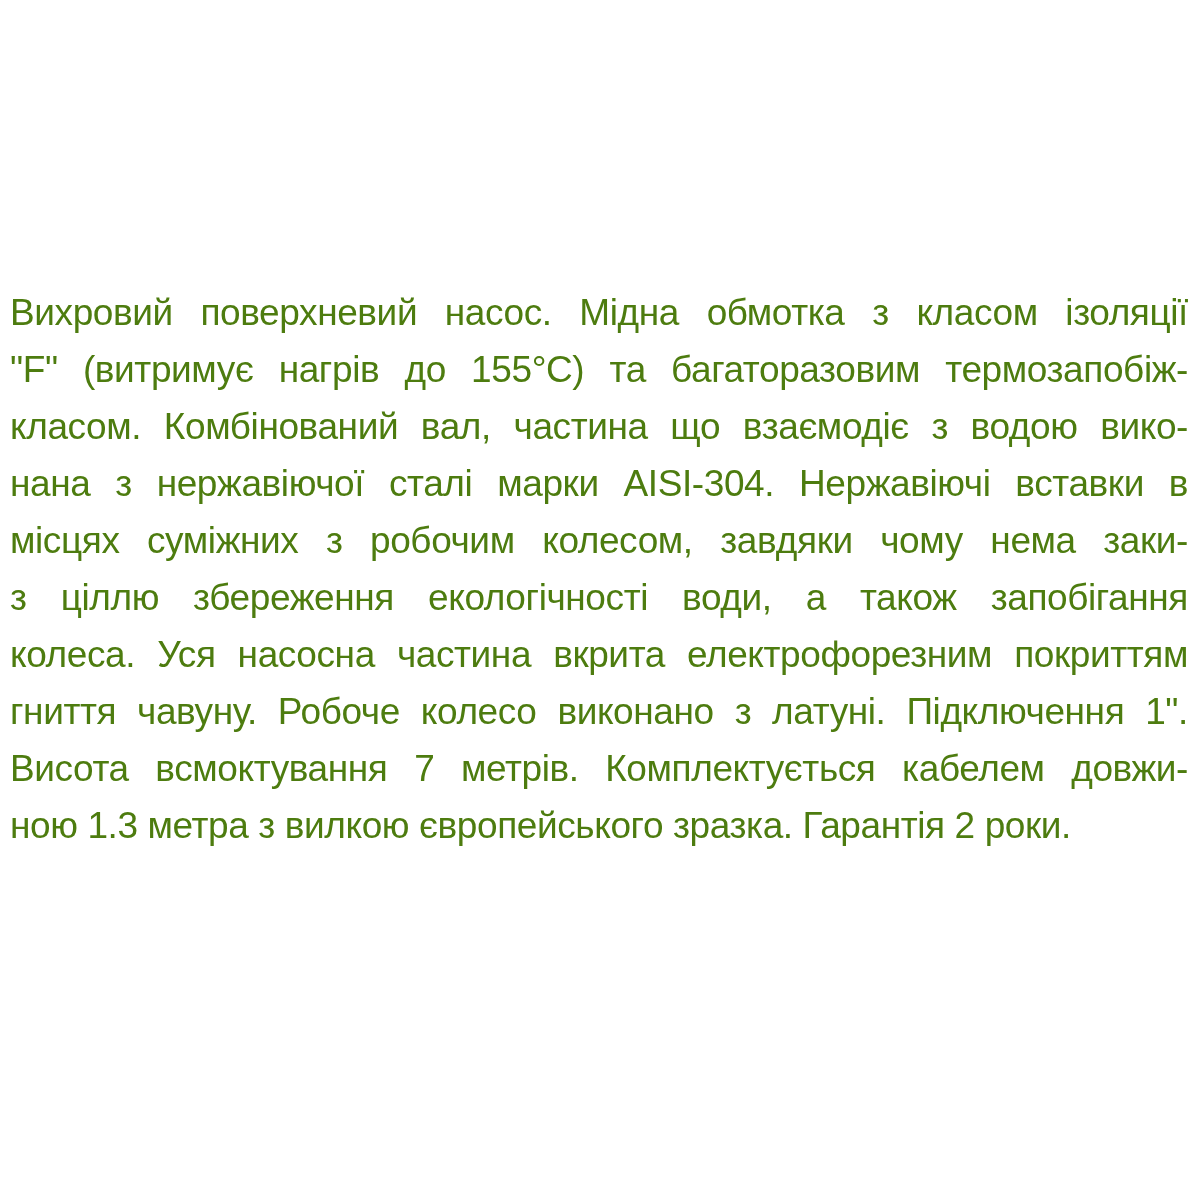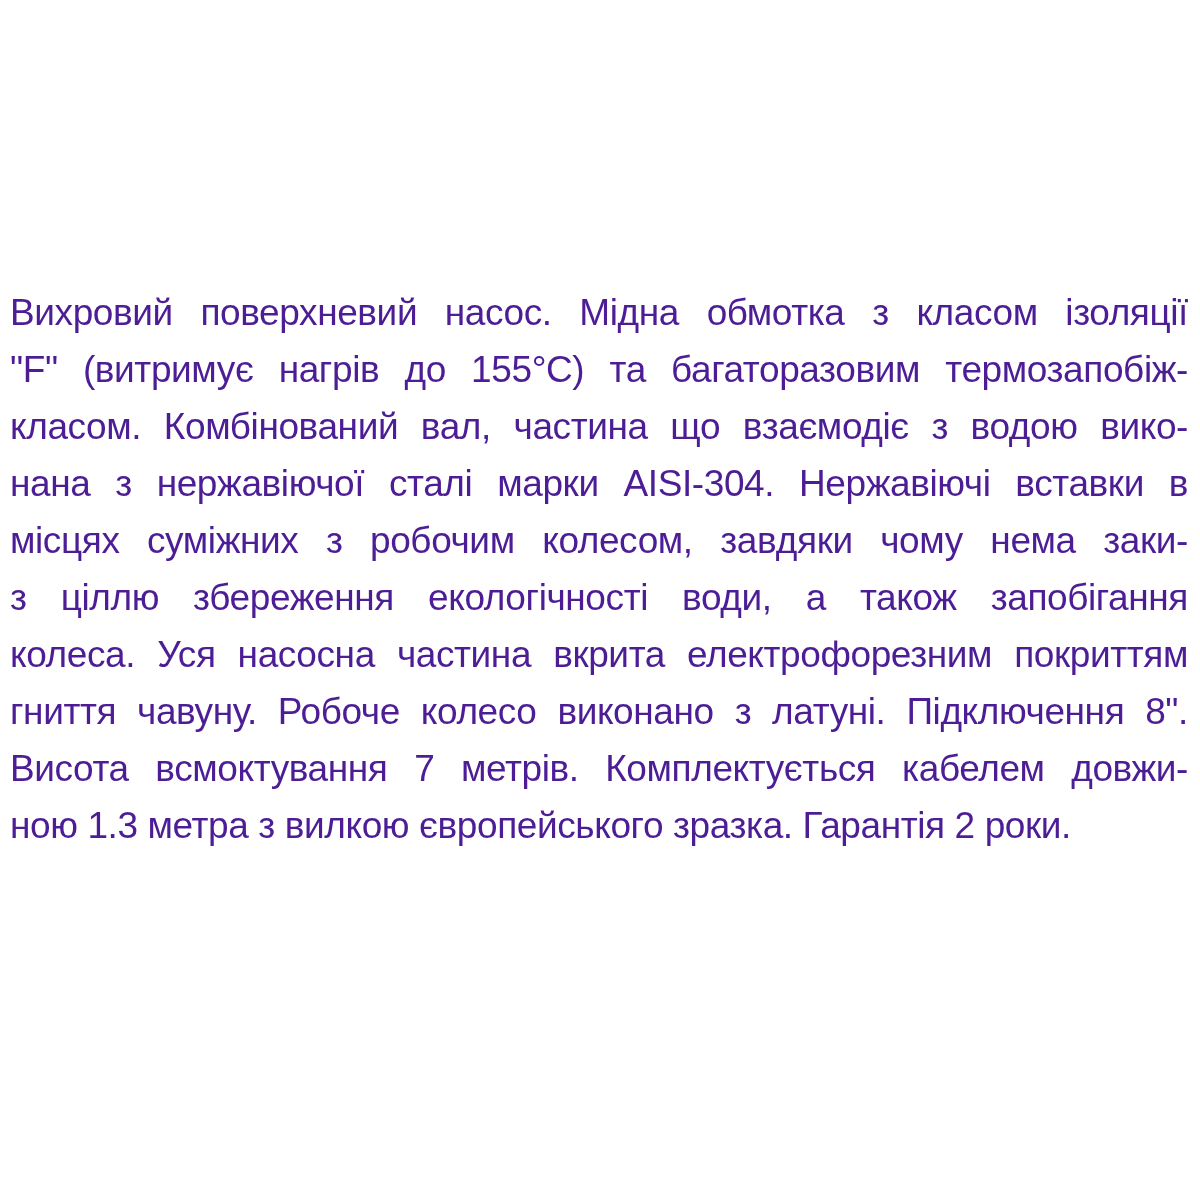--- a/index.html
+++ b/index.html
@@ -7,21 +7,21 @@
     padding: 0;
     background: #ffffff;
   }
   .page {
     position: relative;
     width: 1200px;
     height: 1200px;
     background: #ffffff;
     overflow: hidden;
     font-family: "Liberation Sans", sans-serif;
-    color: #4c1d95;
+    color: #4d7c0f;
   }
   .text-block {
     position: absolute;
     top: 284px;
     left: 10px;
     right: 12px;
   }
   .line {
     font-size: 37px;
     line-height: 57px;
@@ -45,17 +45,17 @@
 
 <div class="page">
   <div class="text-block">
     <div class="line">Вихровий поверхневий насос. Мідна обмотка з класом ізоляції</div>
     <div class="line">"F" (витримує нагрів до 155°C) та багаторазовим термозапобіж-</div>
     <div class="line">класом. Комбінований вал, частина що взаємодіє з водою вико-</div>
     <div class="line">нана з нержавіючої сталі марки AISI-304. Нержавіючі вставки в</div>
     <div class="line">місцях суміжних з робочим колесом, завдяки чому нема заки-</div>
     <div class="line">з ціллю збереження екологічності води, а також запобігання</div>
     <div class="line">колеса. Уся насосна частина вкрита електрофорезним покриттям</div>
-    <div class="line">гниття чавуну. Робоче колесо виконано з латуні. Підключення 8".</div>
+    <div class="line">гниття чавуну. Робоче колесо виконано з латуні. Підключення 1".</div>
     <div class="line">Висота всмоктування 7 метрів. Комплектується кабелем довжи-</div>
     <div class="line last">ною 1.3 метра з вилкою європейського зразка. Гарантія 2 роки.</div>
   </div>
 </div>
 
 </body></html>

